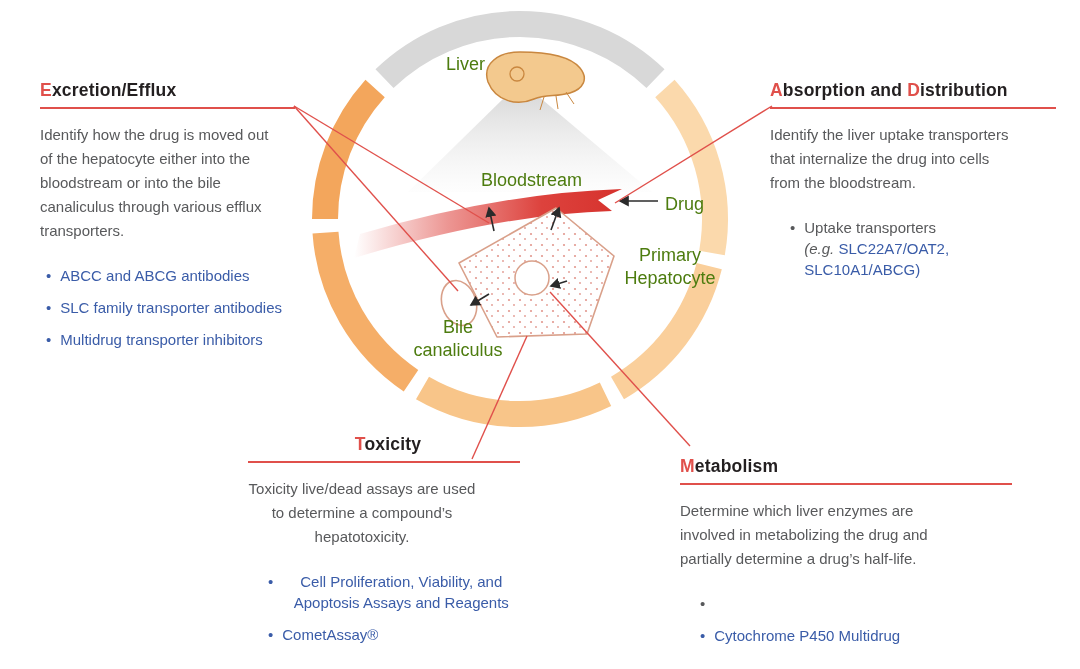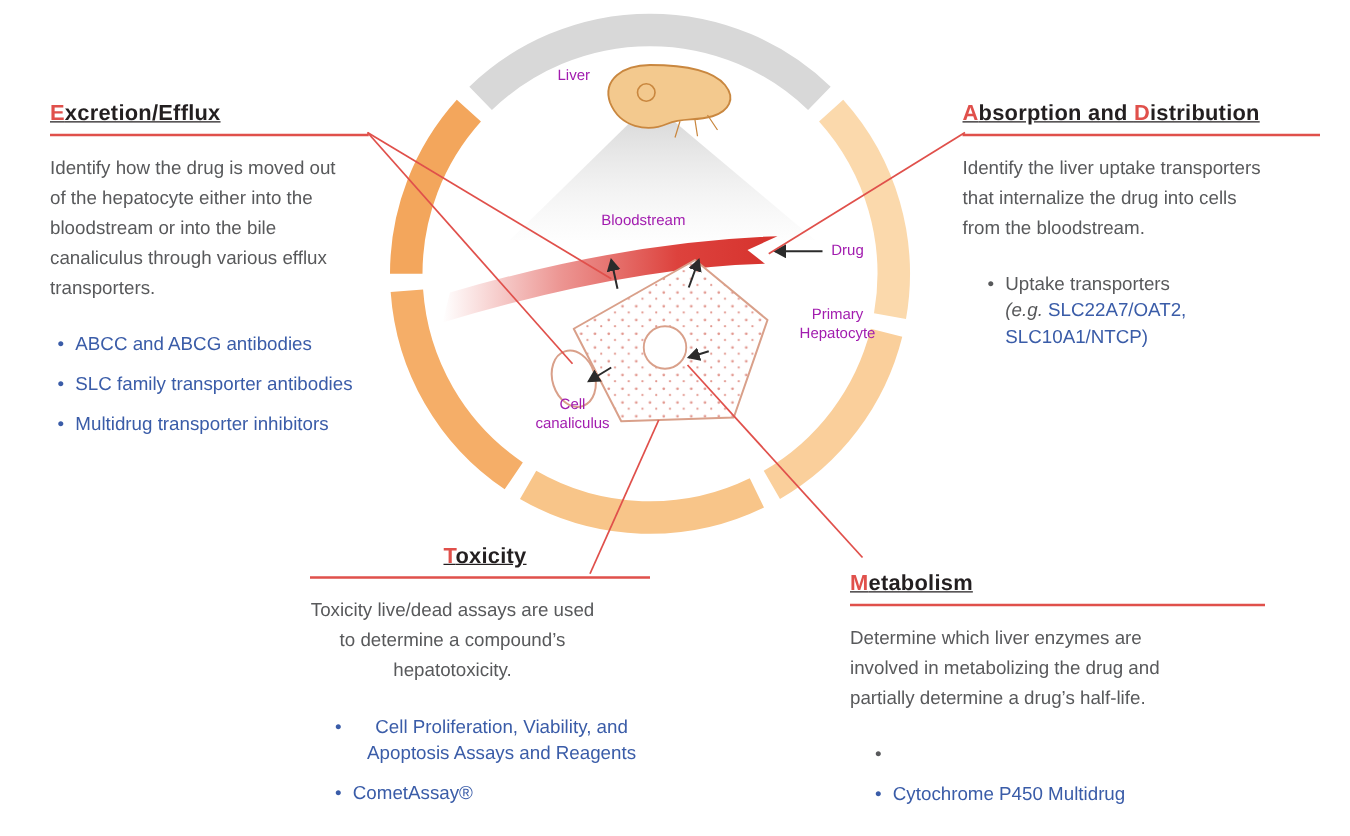--- a/index.html
+++ b/index.html
@@ -1,26 +1,26 @@
 <!DOCTYPE html>
 <html><head>
 <meta charset="utf-8">
 <style>
   html,body{margin:0;padding:0;background:#fff;}
   .page{position:relative;width:1080px;height:669px;background:#ffffff;overflow:hidden;
         font-family:"Liberation Sans",sans-serif;}
   svg.overlay{position:absolute;left:0;top:0;}
 
   
-  .dlabel{position:absolute;color:#a21caf;font-size:12px;line-height:1.25;}
+  .dlabel{position:absolute;color:#4d7c0f;font-size:18px;line-height:1.25;}
   .dlabel.center{text-align:center;}
 
   
   .section{position:absolute;}
-  .section h2{margin:0;font-size:17.5px;font-weight:bold;color:#231F20;letter-spacing:.2px;text-decoration:underline;}
+  .section h2{margin:0;font-size:17.5px;font-weight:bold;color:#231F20;letter-spacing:.2px;}
   .initial{color:#E0504B;}
   .rule{height:2px;background:#E0504B;margin-top:6px;}
   .body{font-size:15px;line-height:1.6;color:#58595B;margin:14px 0 0 0;}
   ul.bullets{list-style:none;margin:22px 0 0 0;padding:0 0 0 6px;}
   ul.bullets li{display:flex;font-size:15px;line-height:1.4;margin-bottom:11px;}
   .dot{margin-right:9px;flex:0 0 auto;}
   .blue{color:#3A5CA8;}
   .gray{color:#58595B;}
   .eg{color:#58595B;font-style:italic;}
   .bullet-text{display:block;}
@@ -97,21 +97,21 @@
   </svg>
 
   <div class="dlabel" style="left:446px;top:53px;">Liver</div>
   <div class="dlabel" style="left:481px;top:169px;">Bloodstream</div>
   <div class="dlabel" style="left:665px;top:193px;">Drug</div>
   <div class="dlabel center" style="left:618px;top:244px;width:104px;">
     <span>Primary</span><br>
     <span>Hepatocyte</span>
   </div>
   <div class="dlabel center" style="left:412px;top:316px;width:92px;">
-    <span>Cell</span><br>
+    <span>Bile</span><br>
     <span>canaliculus</span>
   </div>
 
   <div class="section" style="left:40px;top:80px;width:258px;">
     <h2>
       <span class="initial">E</span><span>xcretion/Efflux</span>
     </h2>
     <div class="rule" style="width:255px;"></div>
     <p class="body" style="width:236px;">Identify how the drug is moved out of the hepatocyte either into the bloodstream or into the bile canaliculus through various efflux transporters.</p>
     <ul class="bullets" style="width:240px;">
@@ -134,21 +134,21 @@
     <h2>
       <span class="initial">A</span><span>bsorption and </span><span class="initial">D</span><span>istribution</span>
     </h2>
     <div class="rule" style="width:286px;"></div>
     <p class="body" style="width:252px;">Identify the liver uptake trans­porters that internalize the drug into cells from the bloodstream.</p>
     <ul class="bullets" style="margin-left:14px;">
       <li>
         <span class="dot gray">•</span>
         <span class="bullet-text" style="width:196px;">
           <span class="gray">Uptake transporters</span><br>
-          <span class="eg">(e.g.</span><span class="blue"> SLC22A7/OAT2, SLC10A1/NTCP)</span>
+          <span class="eg">(e.g.</span><span class="blue"> SLC22A7/OAT2, SLC10A1/ABCG)</span>
         </span>
       </li>
     </ul>
   </div>
 
   <div class="section" style="left:248px;top:434px;width:280px;text-align:center;">
     <h2>
       <span class="initial">T</span><span>oxicity</span>
     </h2>
     <div class="rule" style="width:272px;"></div>

